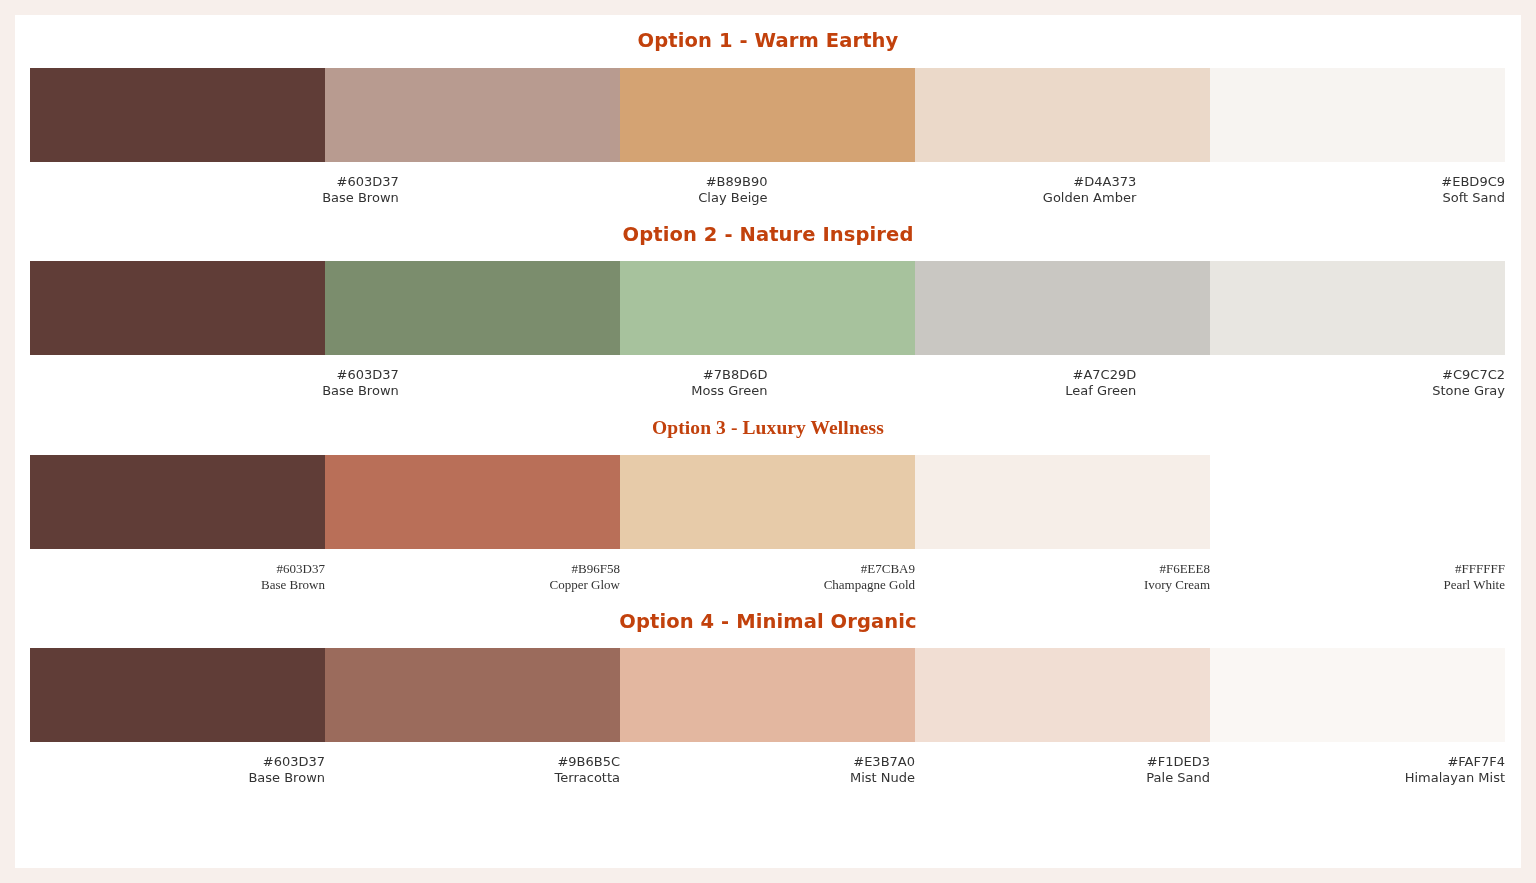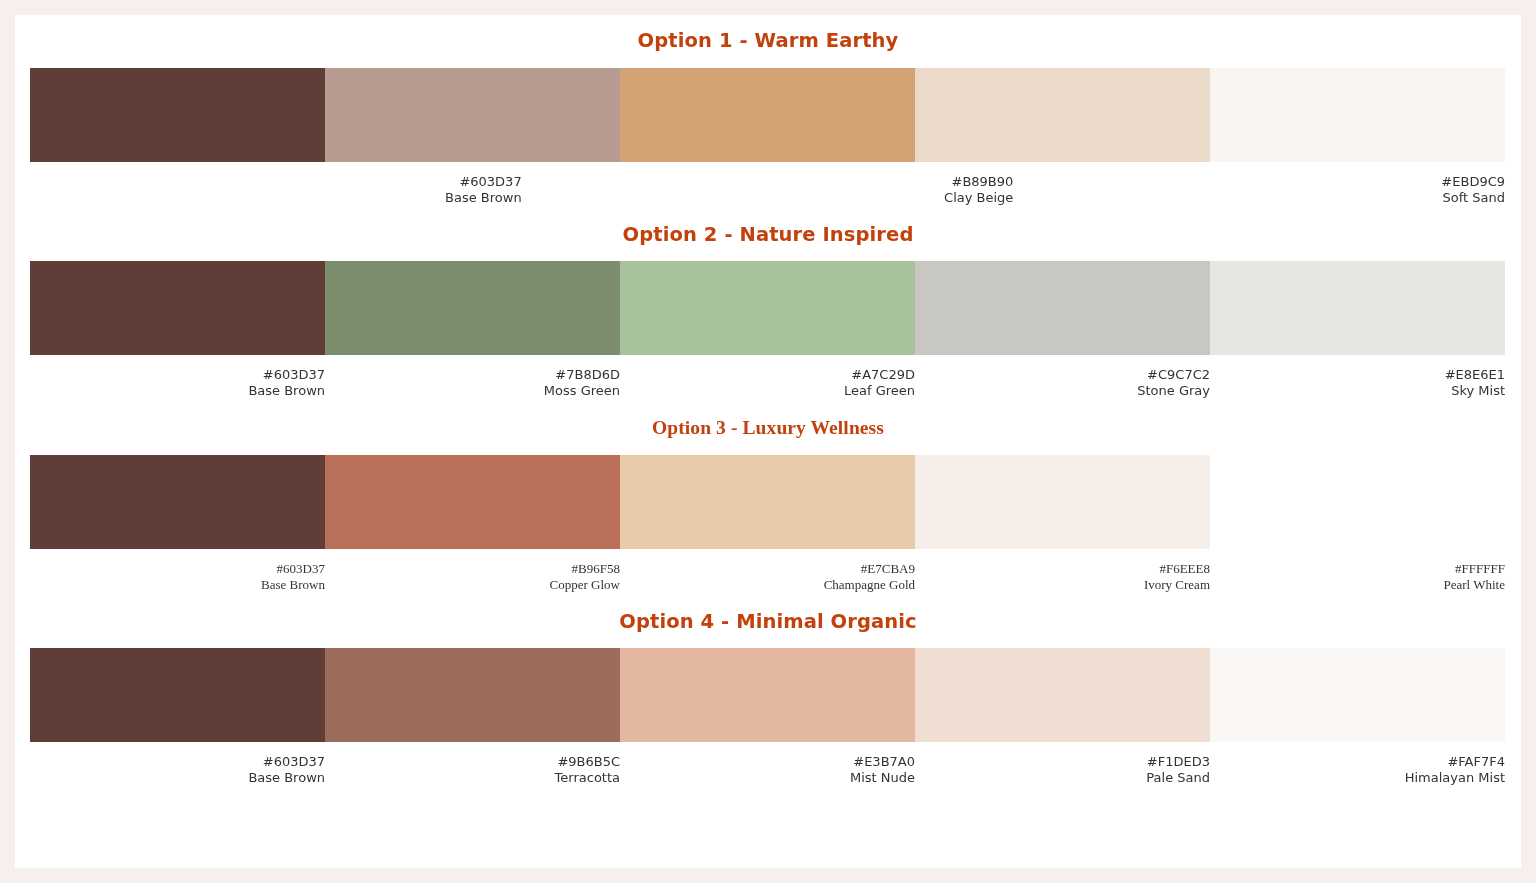--- a/index.html
+++ b/index.html
@@ -105,20 +105,24 @@
         <div class="label-row">
           <div class="label-cell">
             <div class="label-hex">#603D37</div>
             <div class="label-name">Base Brown</div>
           </div>
           <div class="label-cell">
             <div class="label-hex">#B89B90</div>
             <div class="label-name">Clay Beige</div>
           </div>
           <div class="label-cell">
+            <div class="label-hex">#D4A373</div>
+            <div class="label-name">Golden Amber</div>
+          </div>
+          <div class="label-cell">
             <div class="label-hex">#EBD9C9</div>
             <div class="label-name">Soft Sand</div>
           </div>
         </div>
       </div>
       <div class="palette-section" id="section-1">
         <div class="section-title">Option 2 - Nature Inspired</div>
         <div class="title-gap"></div>
         <div class="swatch-bar">
           <div class="swatch" style="background-color: rgb(96, 61, 55);"></div>
@@ -137,24 +141,20 @@
             <div class="label-name">Moss Green</div>
           </div>
           <div class="label-cell">
             <div class="label-hex">#A7C29D</div>
             <div class="label-name">Leaf Green</div>
           </div>
           <div class="label-cell">
             <div class="label-hex">#C9C7C2</div>
             <div class="label-name">Stone Gray</div>
           </div>
-          <div class="label-cell">
-            <div class="label-hex">#E8E6E1</div>
-            <div class="label-name">Sky Mist</div>
-          </div>
         </div>
       </div>
       <div class="palette-section" id="section-2">
         <div class="section-title">Option 3 - Luxury Wellness</div>
         <div class="title-gap"></div>
         <div class="swatch-bar">
           <div class="swatch" style="background-color: rgb(96, 61, 55);"></div>
           <div class="swatch" style="background-color: rgb(185, 111, 88);"></div>
           <div class="swatch" style="background-color: rgb(231, 203, 169);"></div>
           <div class="swatch" style="background-color: rgb(246, 238, 232);"></div>

